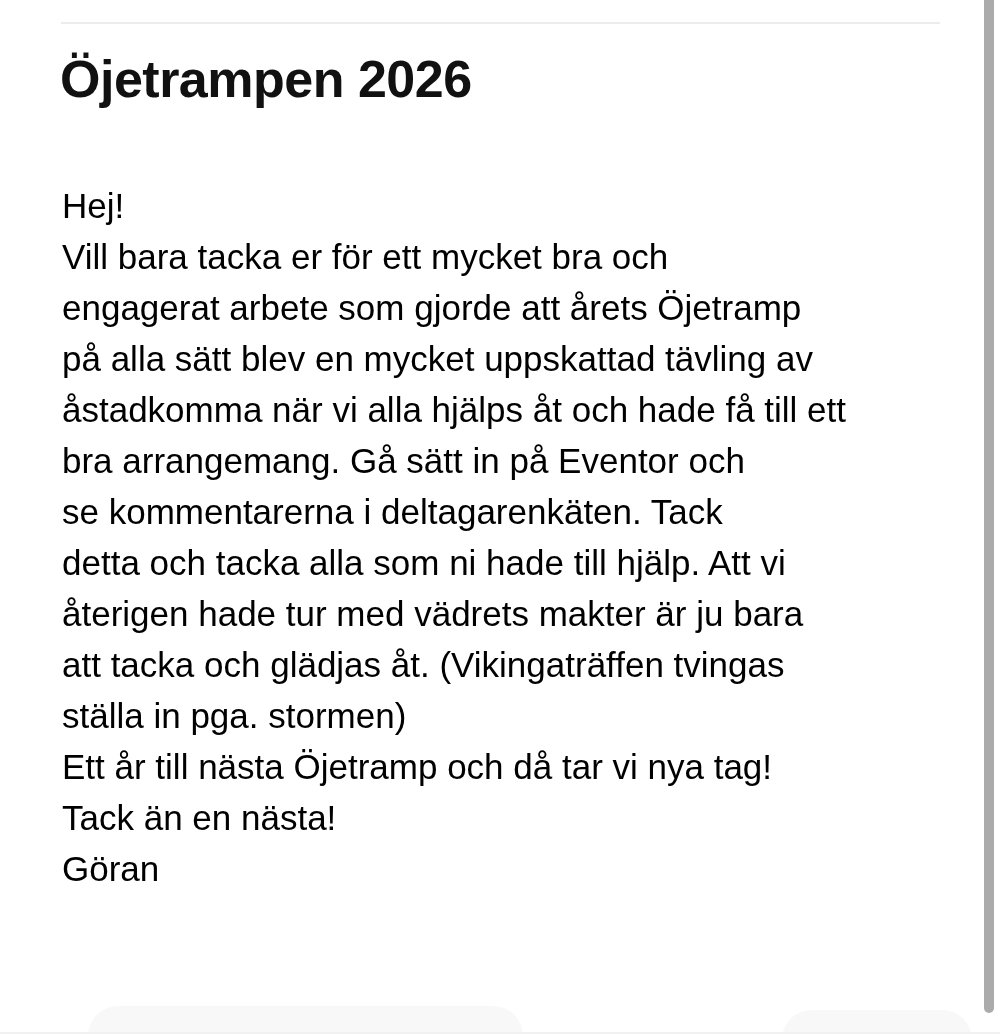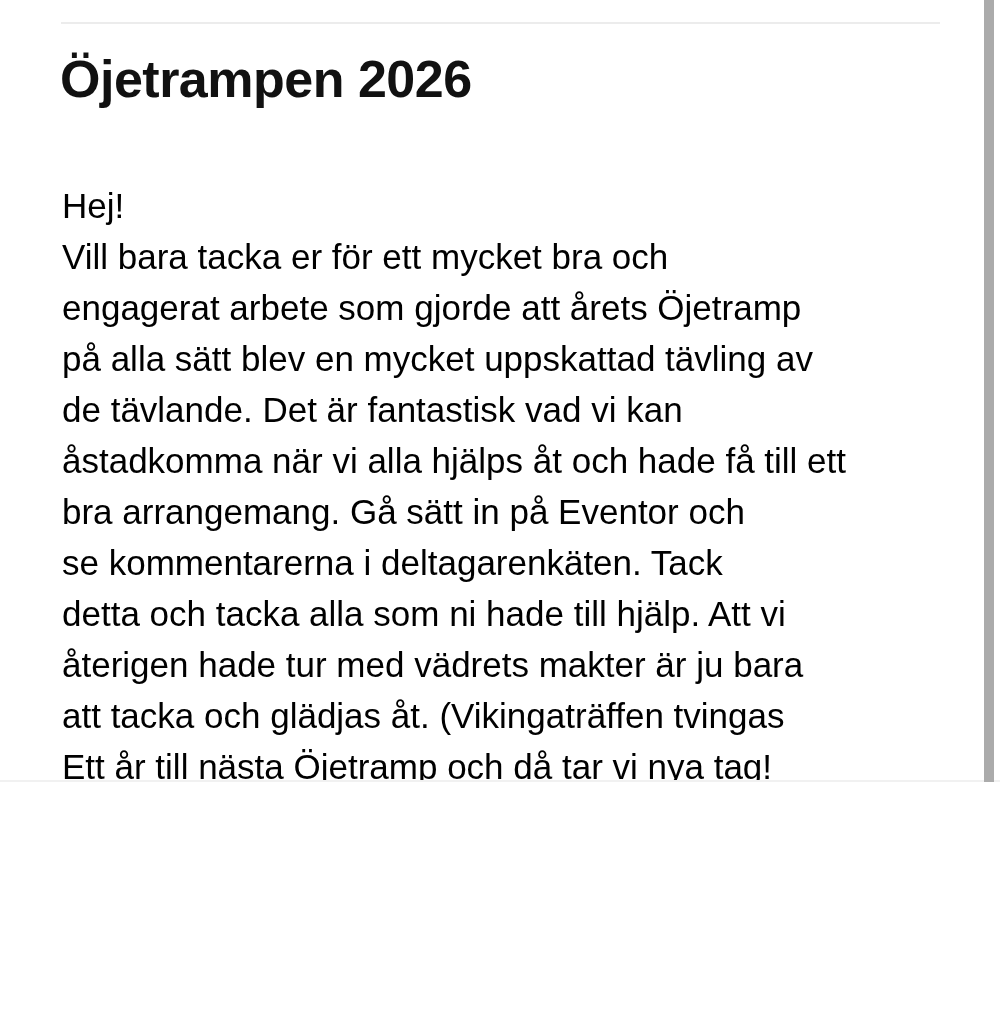--- a/index.html
+++ b/index.html
@@ -9,21 +9,21 @@
     --separator: #ececec;
     --scrollbar-thumb: #ababab;
     --bottom-shadow: #f8f8f8;
     --bottom-hairline: #f1f1f1;
   }
   * { margin: 0; padding: 0; box-sizing: border-box; }
   html, body { background: #ffffff; }
   .screen {
     position: relative;
     width: 1000px;
-    height: 782px;
+    height: 1034px;
     background: var(--background);
     overflow: hidden;
     font-family: "Liberation Sans", sans-serif;
     text-decoration: underline;
   }
   .top-separator {
     position: absolute;
     left: 61px;
     top: 22px;
     width: 879px;
@@ -95,27 +95,27 @@
 
   <div class="top-separator"></div>
 
   <h1 class="page-title">Öjetrampen 2026</h1>
 
   <div class="message">
     <div class="line">Hej!</div>
     <div class="line">Vill bara tacka er för ett mycket bra och</div>
     <div class="line">engagerat arbete som gjorde att årets Öjetramp</div>
     <div class="line">på alla sätt blev en mycket uppskattad tävling av</div>
-    <div class="line">de tävlande. Det är fantastisk vad vi kan</div>
     <div class="line">åstadkomma när vi alla hjälps åt och hade få till ett</div>
     <div class="line">bra arrangemang. Gå sätt in på Eventor och</div>
     <div class="line">se kommentarerna i deltagarenkäten. Tack</div>
     <div class="line">detta och tacka alla som ni hade till hjälp. Att vi</div>
     <div class="line">återigen hade tur med vädrets makter är ju bara</div>
     <div class="line">att tacka och glädjas åt. (Vikingaträffen tvingas</div>
+    <div class="line">ställa in pga. stormen)</div>
     <div class="line">Ett år till nästa Öjetramp och då tar vi nya tag!</div>
     <div class="line">Tack än en nästa!</div>
     <div class="line">Göran</div>
   </div>
 
   <div class="bottom-shadow left"></div>
   <div class="bottom-shadow right"></div>
   <div class="bottom-hairline"></div>
 
   <div class="scrollbar-thumb"></div>

